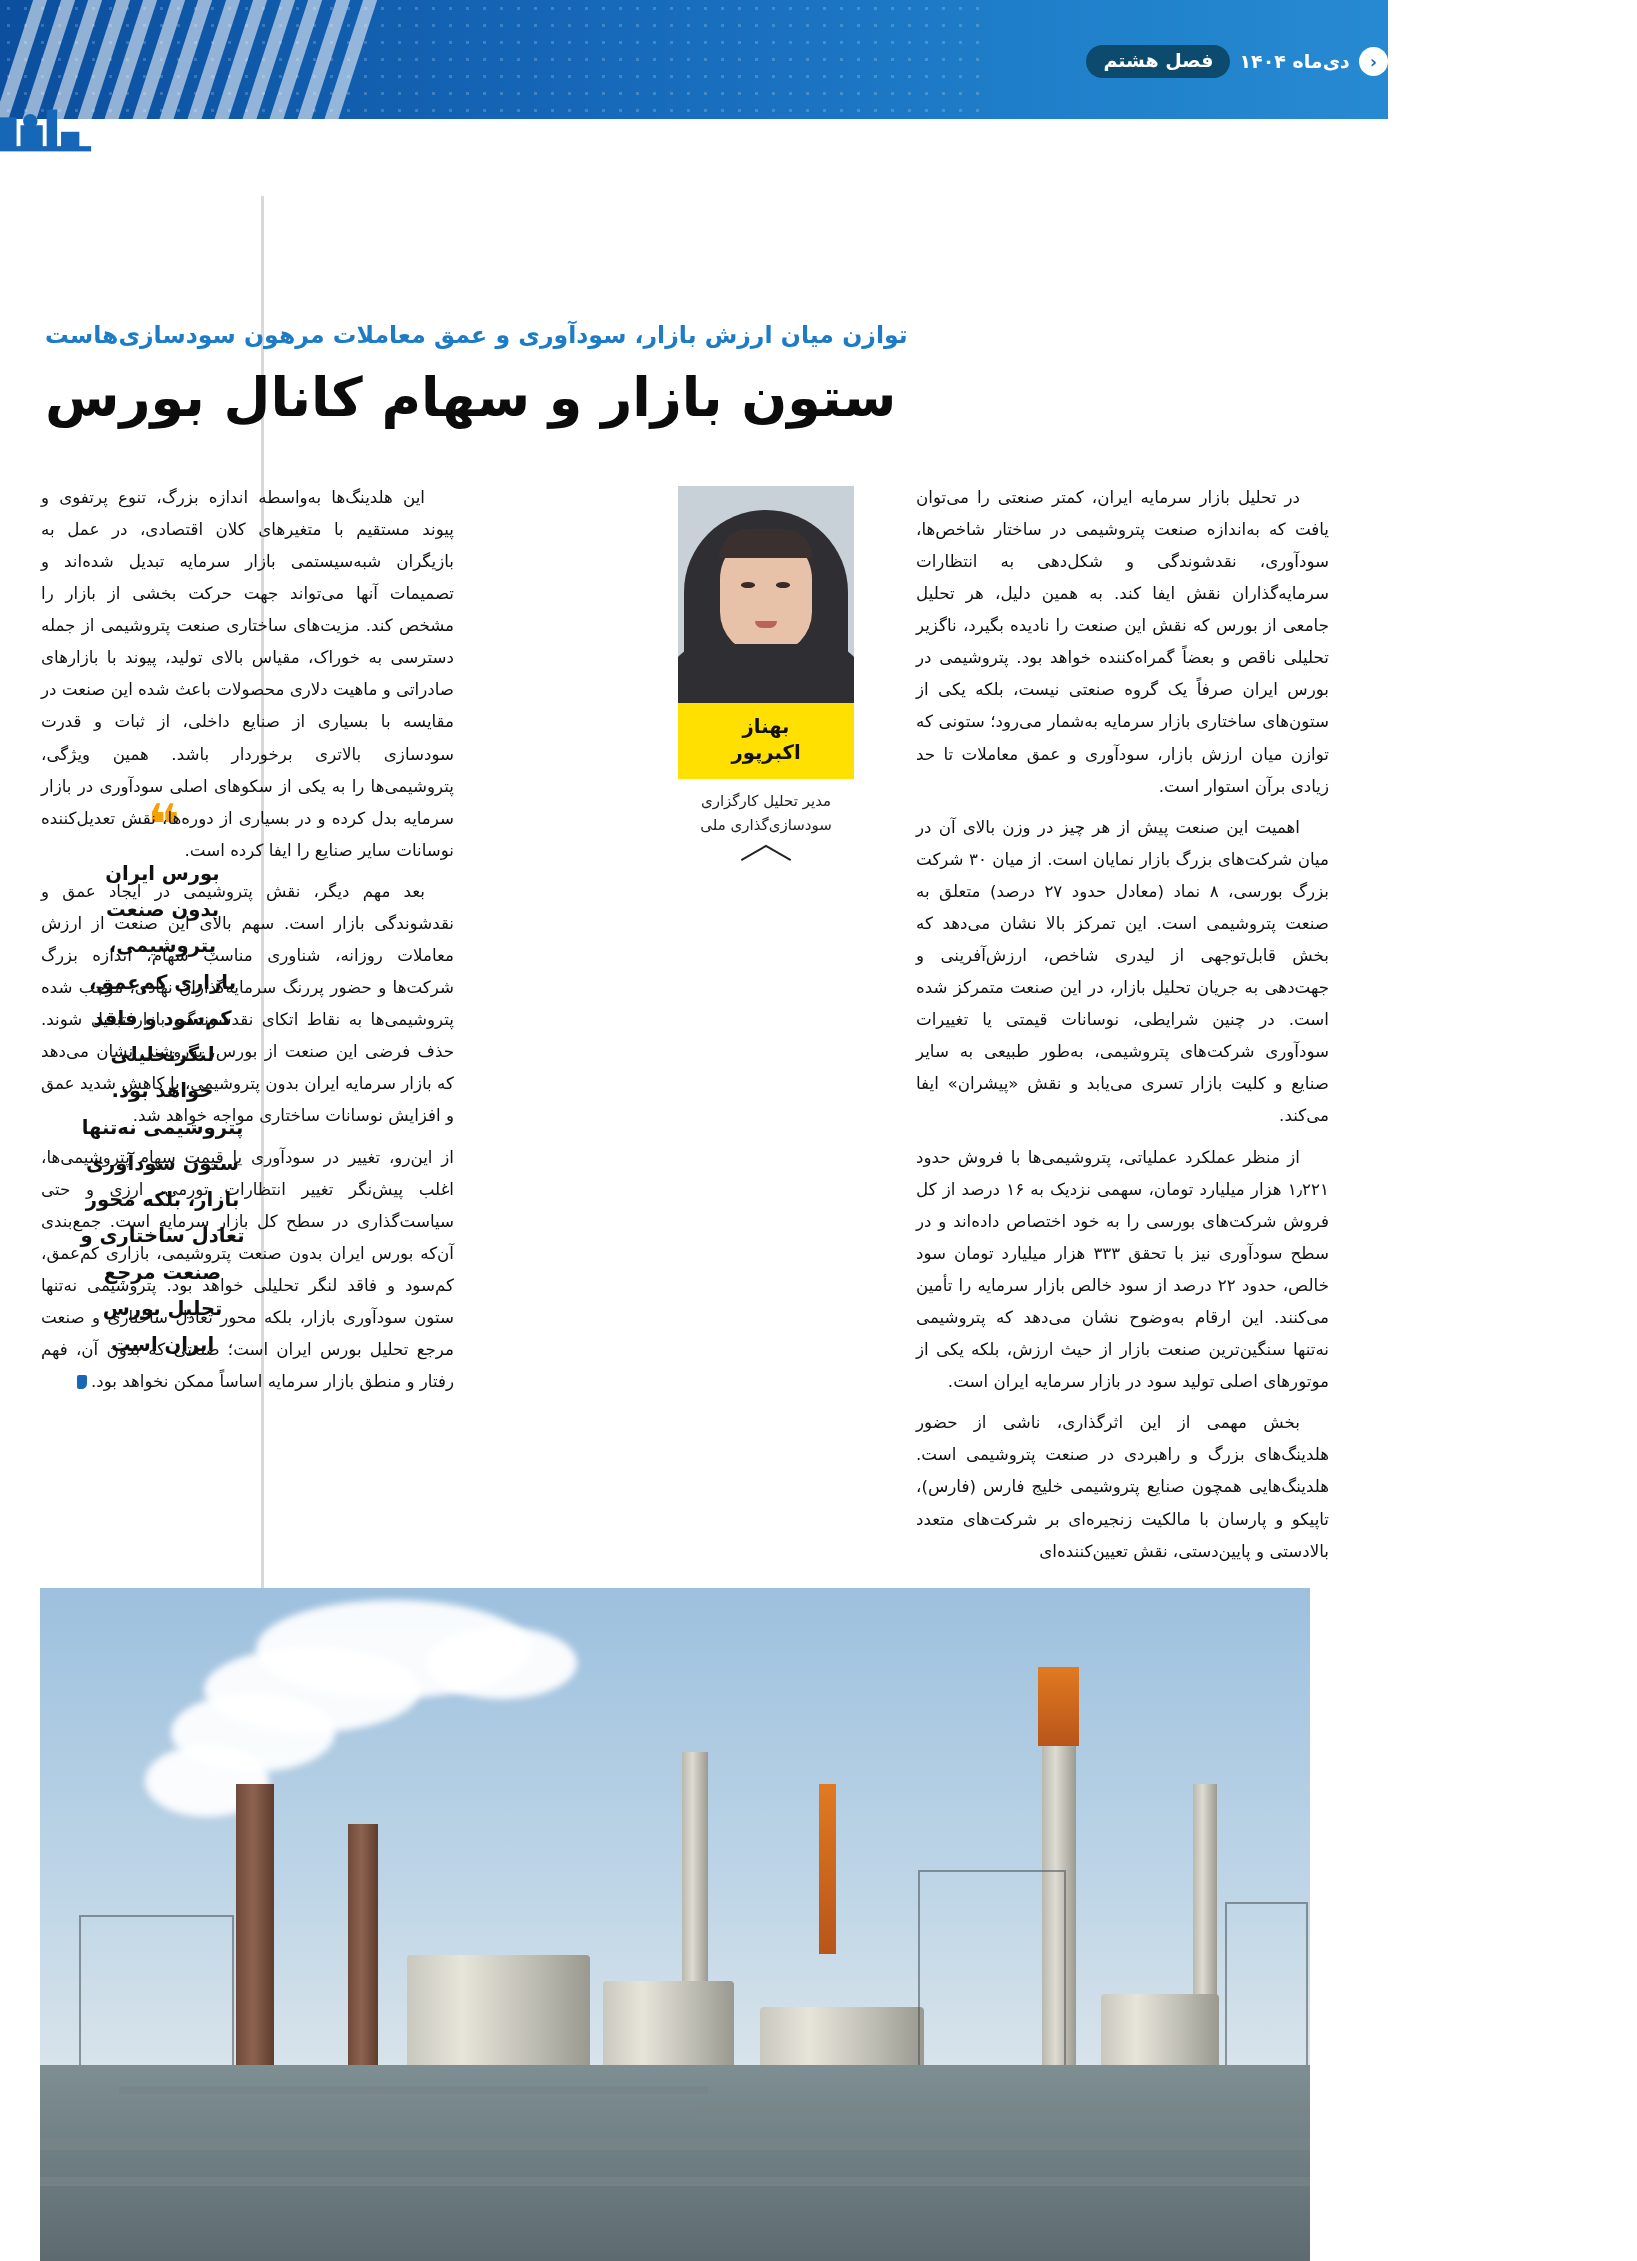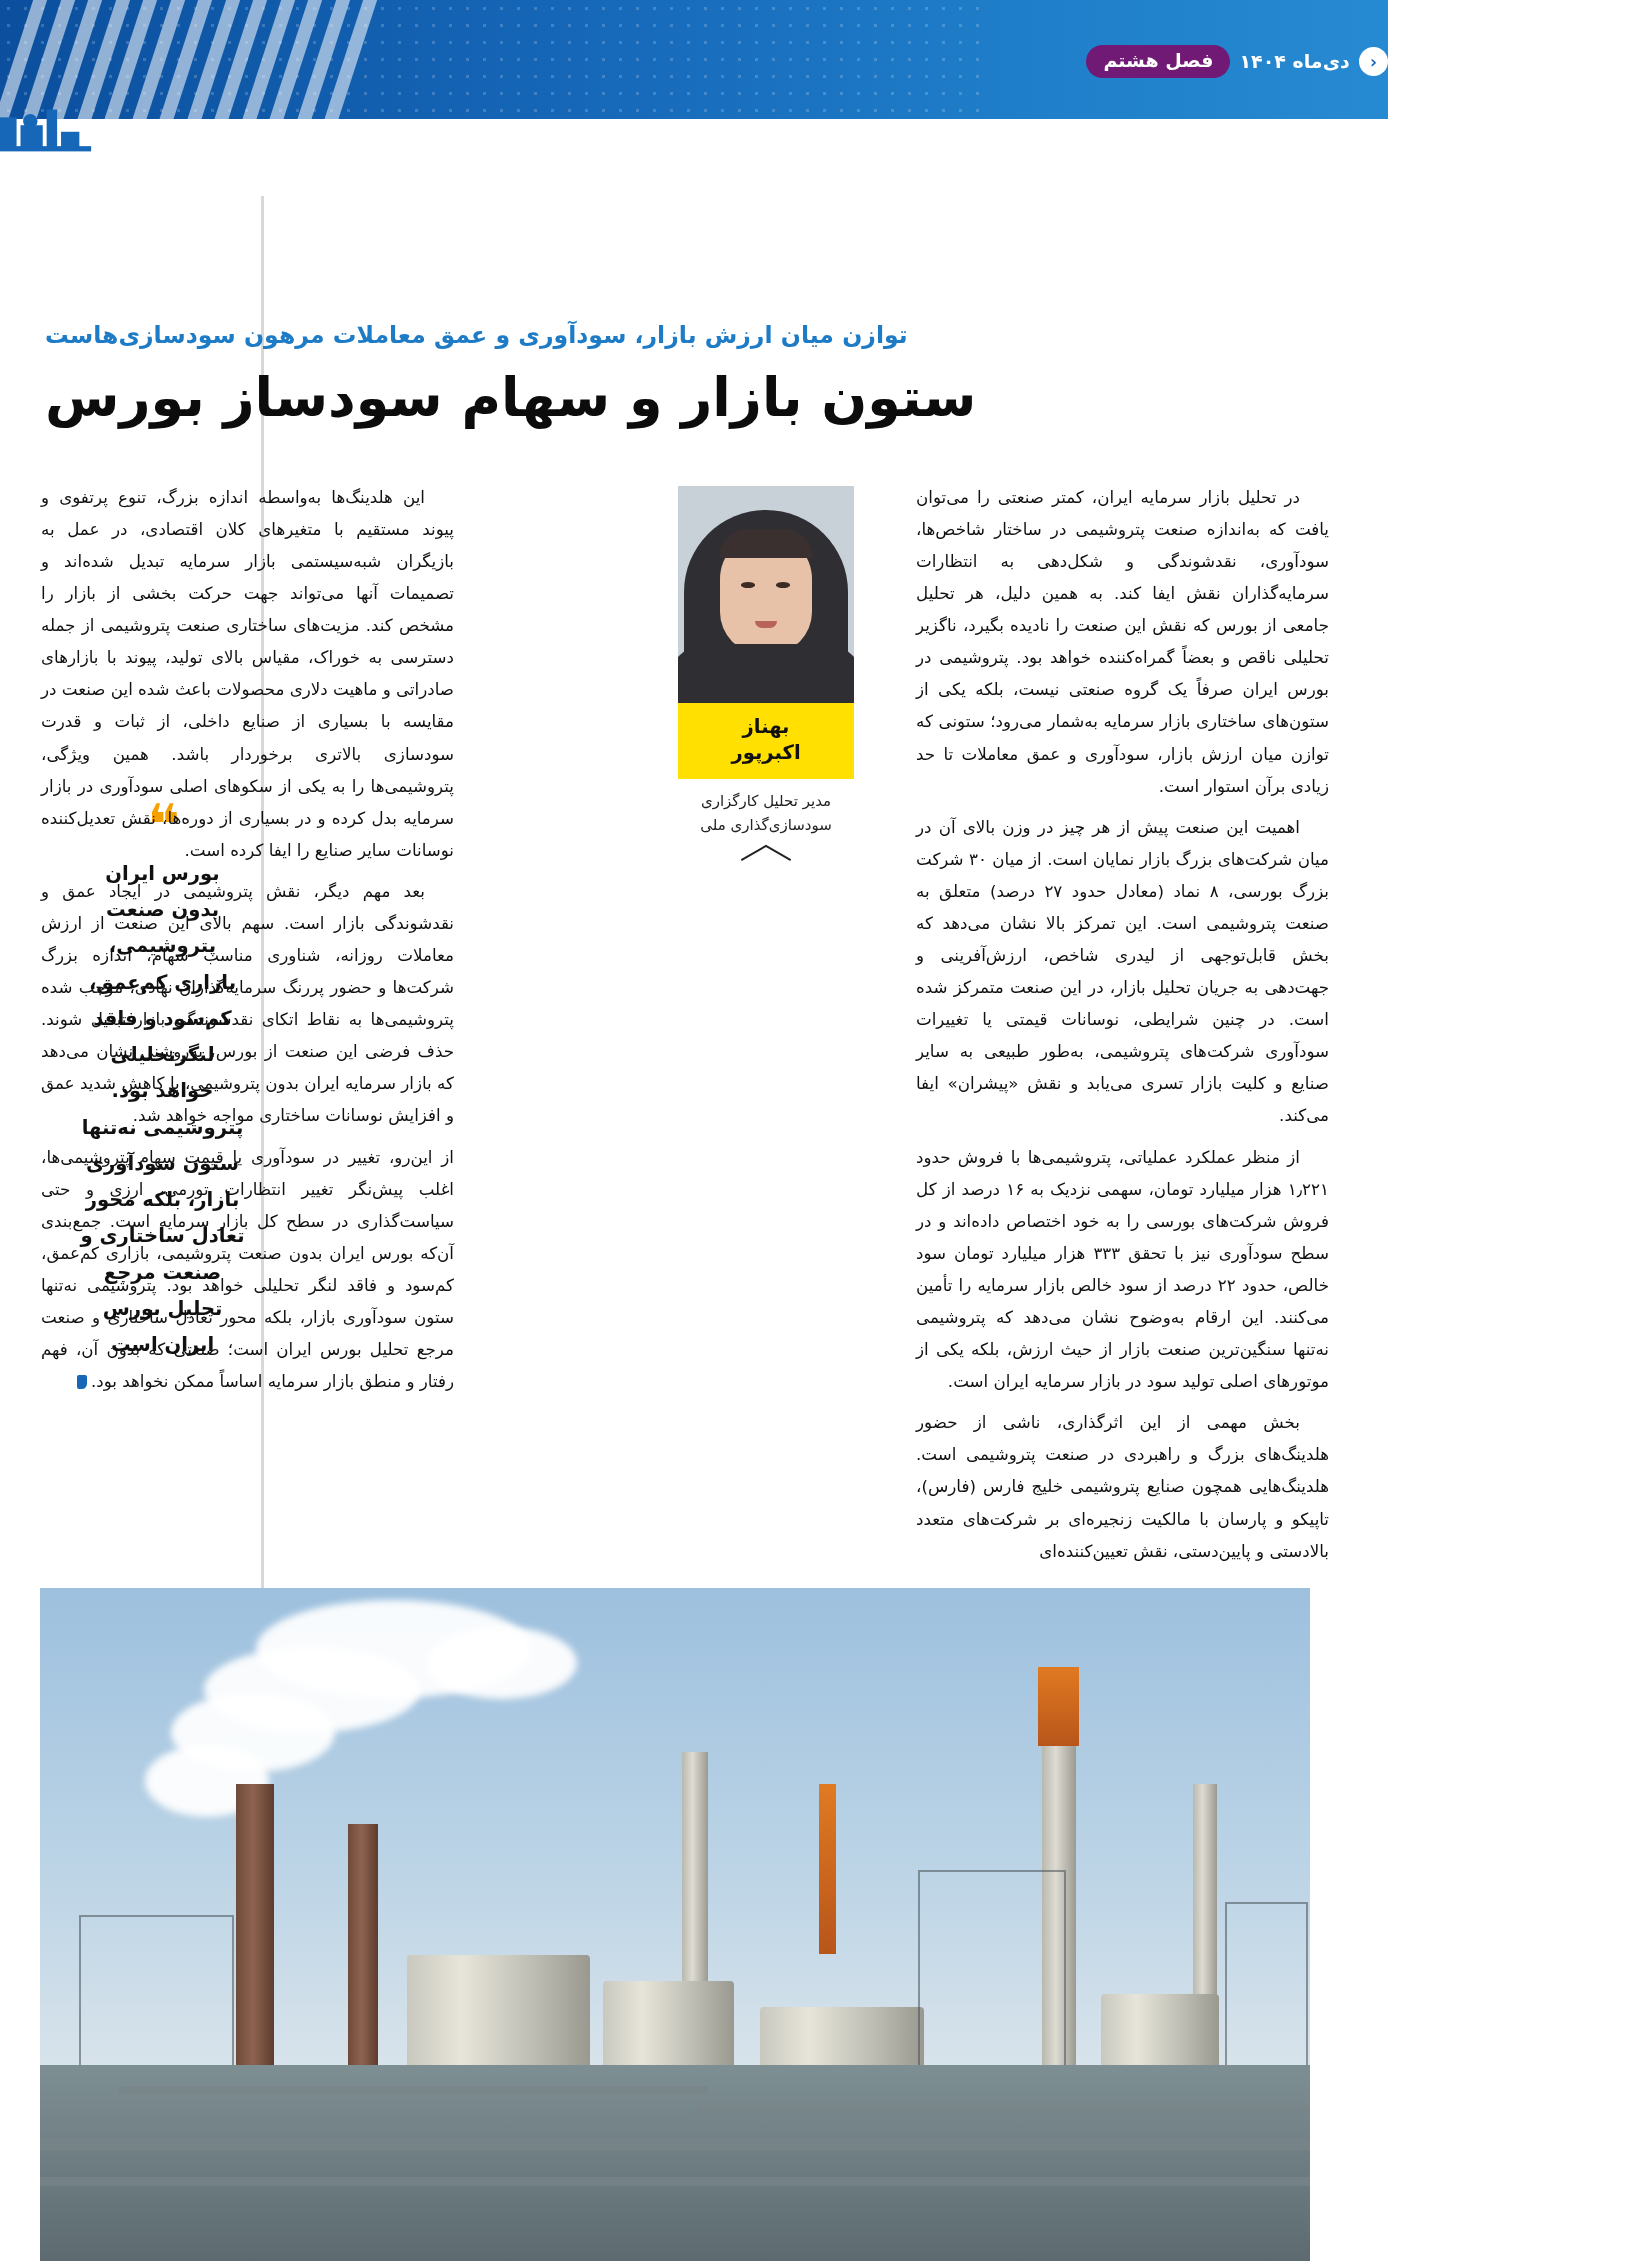--- a/index.html
+++ b/index.html
@@ -76,21 +76,21 @@
     position: absolute;
     top: 119px;
     right: 249px;
     height: 39px;
     display: flex;
     align-items: center;
     gap: 9.2px;
     transform: translateY(-31px);
   }
   .chip-pill {
-    background: #701a75;
+    background: #0c4a6e;
     color: #ffffff;
     font-size: 19px;
     font-weight: bold;
     border-radius: 19.6px;
     padding: 5.9px 17px 7.9px 17px;
     line-height: 1;
     white-space: nowrap;
   }
   .chip-date {
     color: #ffffff;
@@ -437,21 +437,21 @@
     <div class="pq-mark">❝</div>
     <div class="pq-text">بورس ایران بدون صنعت پتروشیمی، بازاری کم‌عمق، کم‌سود و فاقد لنگرتحلیلی خواهد بود. پتروشیمی نه‌تنها ستون سودآوری بازار، بلکه محور تعادل ساختاری و صنعت مرجع تحلیل بورس ایران است</div>
   </div>
 
   <div class="brand-mark">
     <div class="brand-name">ایران</div>
     <div class="brand-page">۱۱۱</div>
   </div>
 
   <div class="kicker">توازن میان ارزش بازار، سودآوری و عمق معاملات مرهون سودسازی‌هاست</div>
-  <div class="headline">ستون بازار و سهام سودساز بورس</div>
+  <div class="headline">ستون بازار و سهام کانال بورس</div>
 
   <div class="author-card">
     <div class="author-photo">
       <div class="ph-bg"></div>
       <div class="ph-hijab"></div>
       <div class="ph-face"></div>
       <div class="ph-hair"></div>
       <div class="ph-eye l"></div>
       <div class="ph-eye r"></div>
       <div class="ph-mouth"></div>

